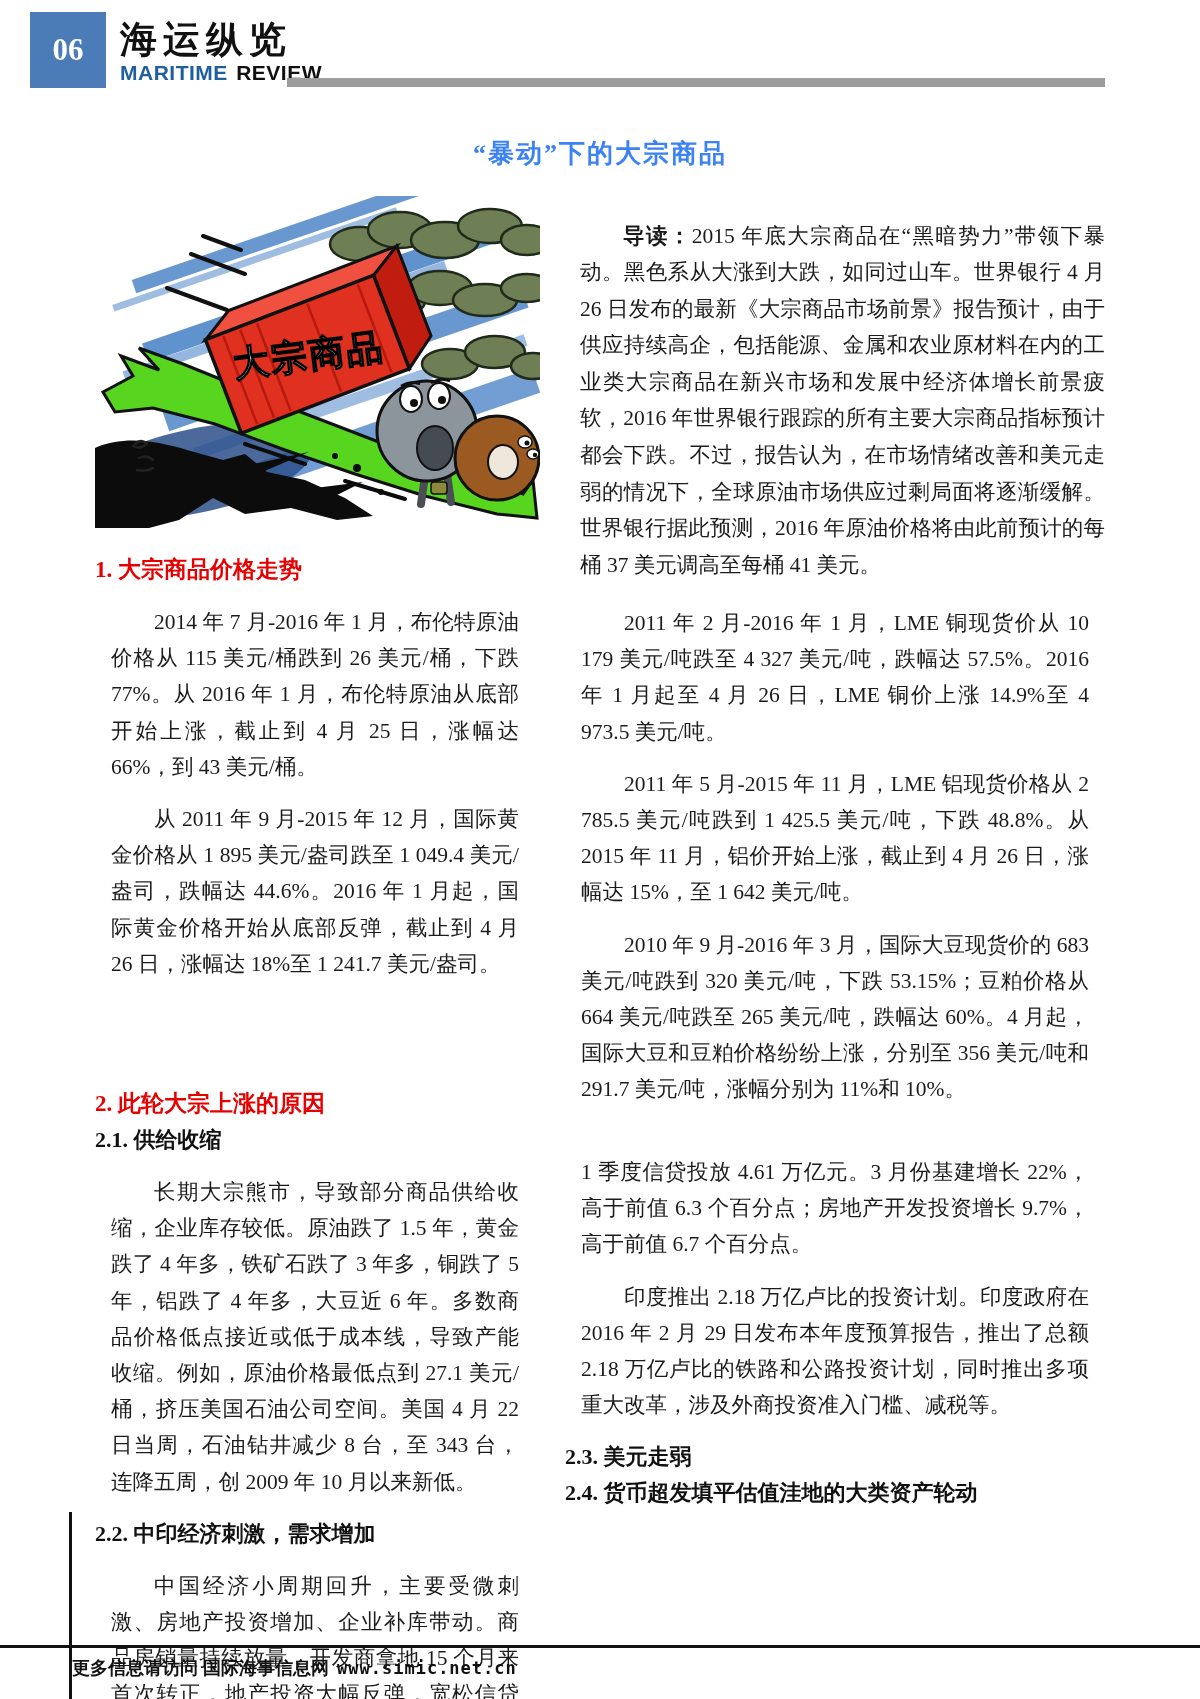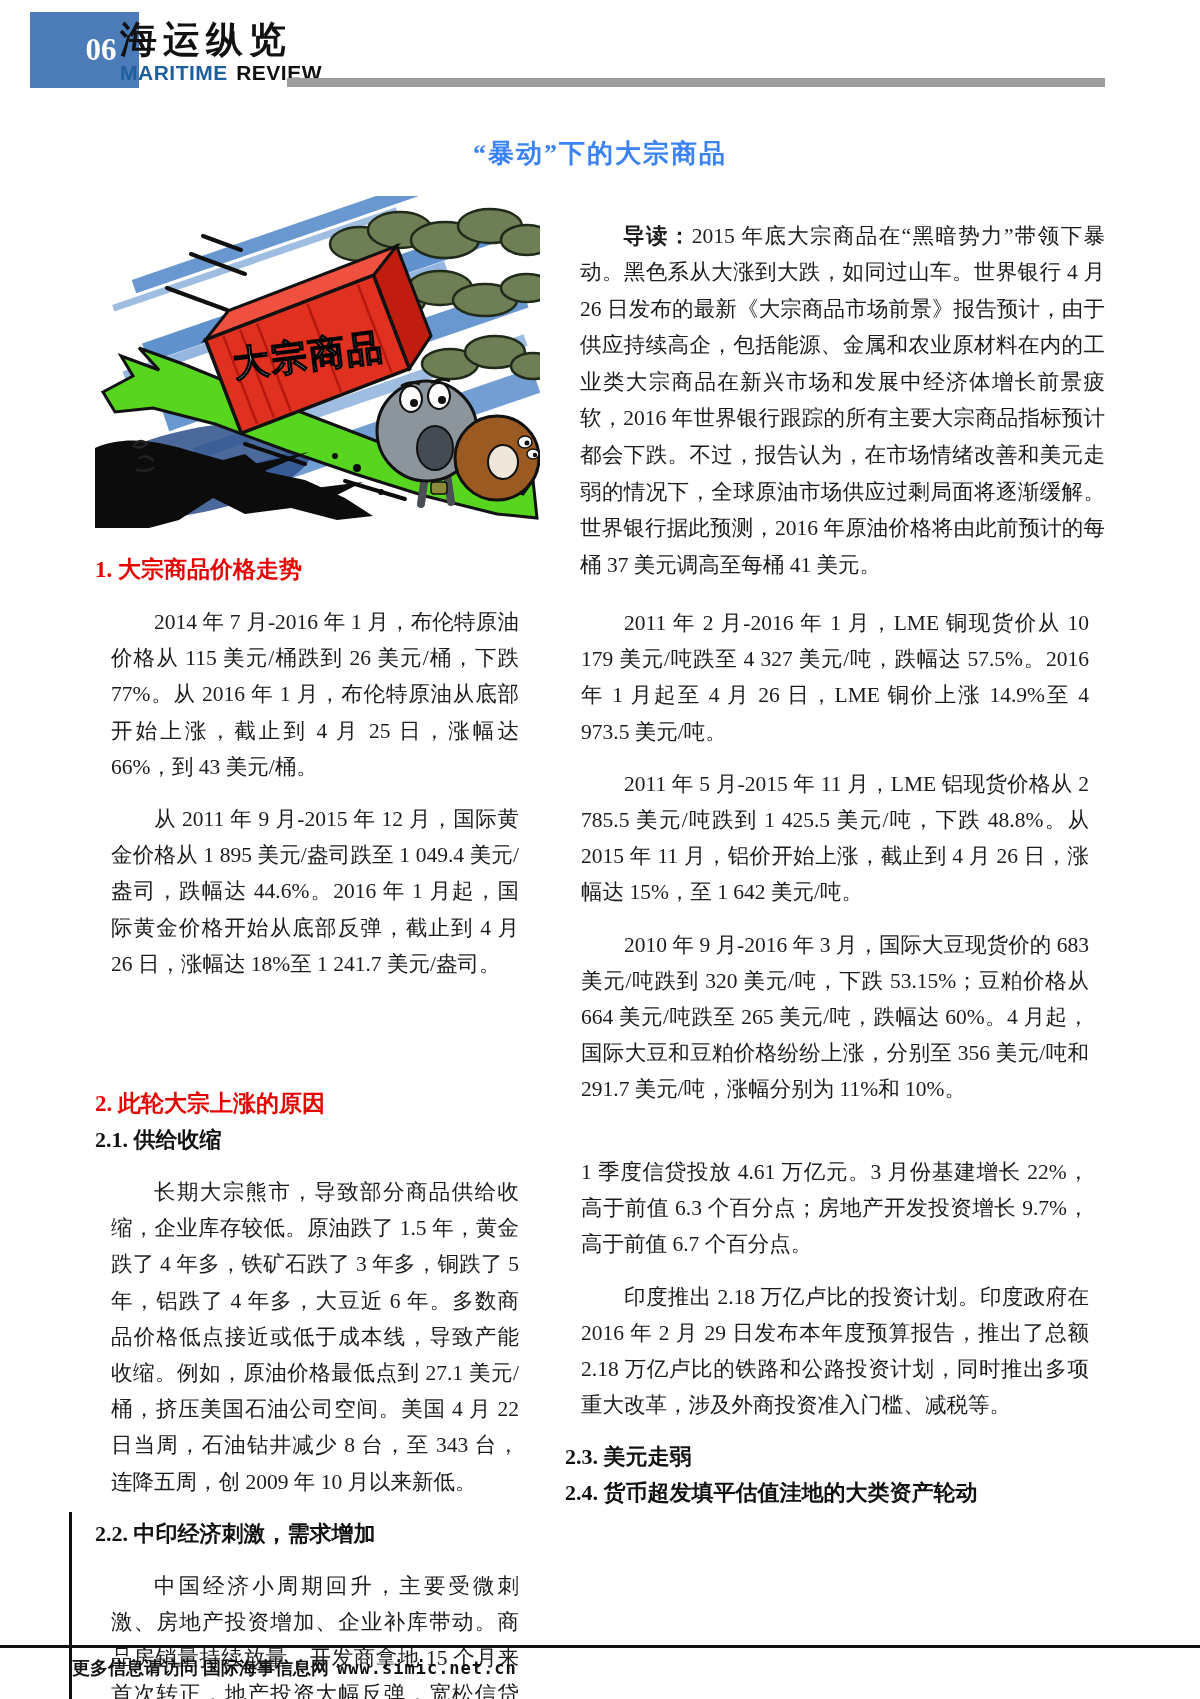--- a/index.html
+++ b/index.html
@@ -5,21 +5,21 @@
   html,body{margin:0;padding:0;}
   body{
     width:1200px;height:1699px;position:relative;overflow:hidden;
     background:#ffffff;color:#1b1b1b;
     font-family:"Liberation Serif","DejaVu Serif",serif;
   }
   
   .pagenum-box{
     position:absolute;left:30px;top:12px;width:76px;height:76px;
     background:#4b7cb8;color:#fff;display:flex;align-items:center;justify-content:center;
-    font-weight:bold;font-size:31px;font-family:"Liberation Serif",serif;padding-left:33px;
+    font-weight:bold;font-size:31px;font-family:"Liberation Serif",serif;
   }
   .masthead{position:absolute;left:120px;top:20px;}
   .masthead-cn{
     font-family:"Liberation Sans","DejaVu Sans",sans-serif;
     font-weight:bold;font-size:37px;letter-spacing:6px;color:#111;line-height:1.1;
   }
   .masthead-en{
     font-family:"Liberation Sans","DejaVu Sans",sans-serif;
     font-weight:bold;font-size:21px;letter-spacing:0.5px;line-height:1.15;
   }

